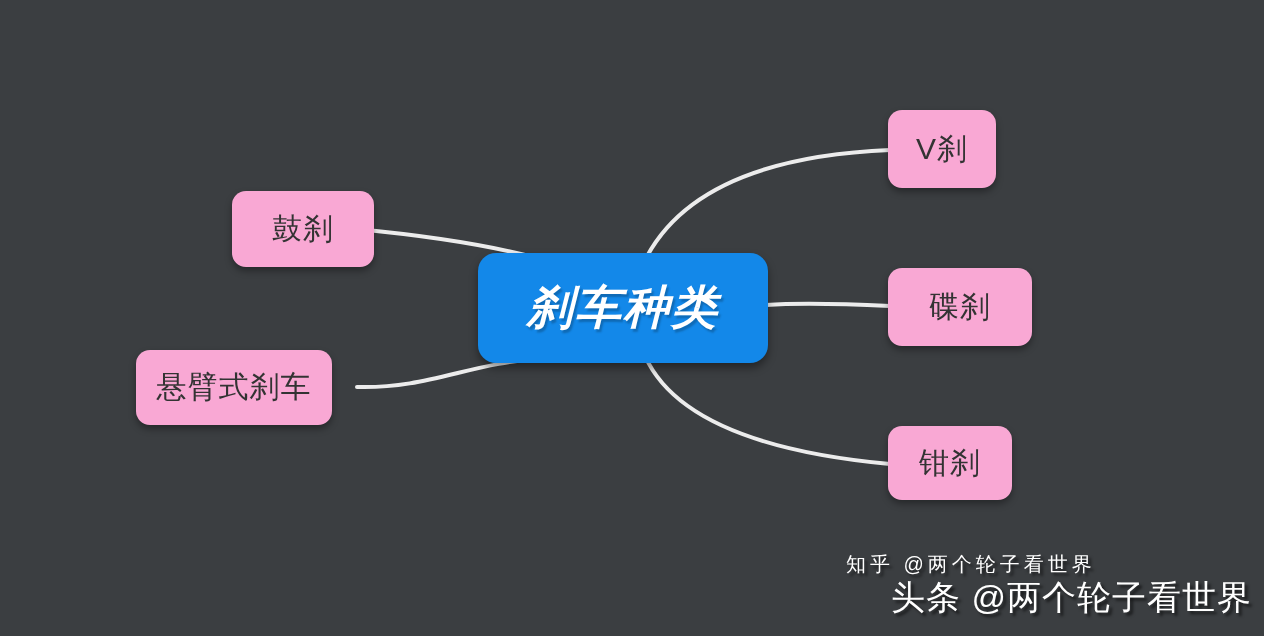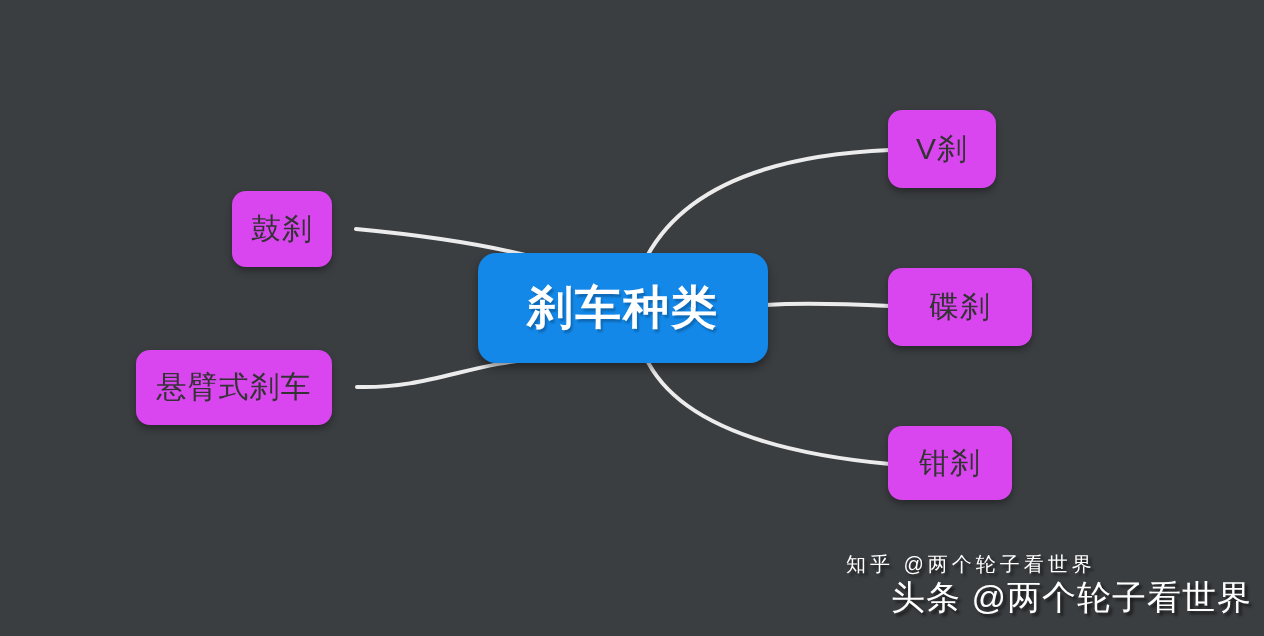--- a/index.html
+++ b/index.html
@@ -29,40 +29,41 @@
     stroke: #ececec;
     stroke-width: 4;
     stroke-linecap: round;
   }
   .node {
     position: absolute;
     z-index: 2;
     display: flex;
     align-items: center;
     justify-content: center;
-    background: #d946ef;
+    background: #f9a8d4;
     border-radius: 14px;
     box-shadow: 0 4px 7px rgba(0,0,0,0.35);
     color: #333333;
     font-size: 30px;
     letter-spacing: 1px;
     white-space: nowrap;
   }
   .node.center {
     background: #1388e9;
     color: #ffffff;
     font-size: 46px;
     font-weight: bold;
     border-radius: 18px;
     box-shadow: 0 5px 9px rgba(0,0,0,0.4);
     text-shadow: 2px 3px 2px rgba(0,0,0,0.22);
     letter-spacing: 2px;
+    font-style: italic;
   }
   .n-center     { left: 478px; top: 253px; width: 290px; height: 110px; }
-  .n-drum       { left: 232px; top: 191px; width: 100px; height: 76px;  }
+  .n-drum       { left: 232px; top: 191px; width: 142px; height: 76px;  }
   .n-cantilever { left: 136px; top: 350px; width: 196px; height: 75px;  }
   .n-v          { left: 888px; top: 110px; width: 108px; height: 78px;  }
   .n-disc       { left: 888px; top: 268px; width: 144px; height: 78px;  }
   .n-caliper    { left: 888px; top: 426px; width: 124px; height: 74px;  }
   .watermark {
     position: absolute;
     z-index: 3;
     color: #ffffff;
     white-space: nowrap;
     text-shadow: 3px 3px 3px rgba(0,0,0,0.6);

